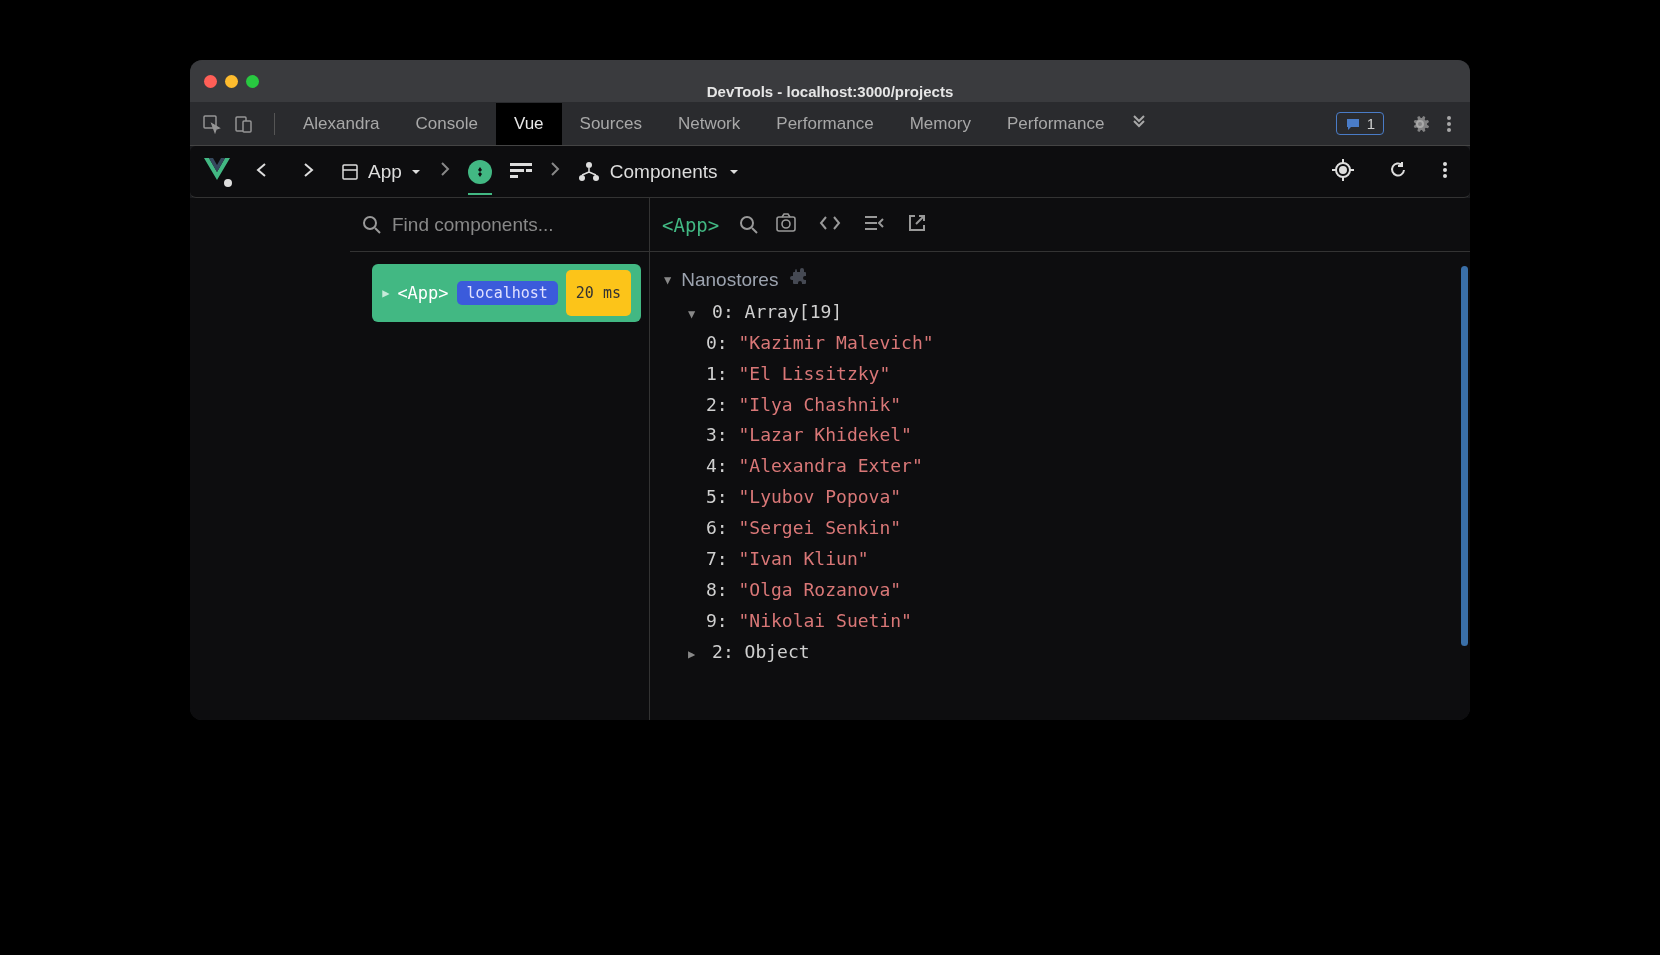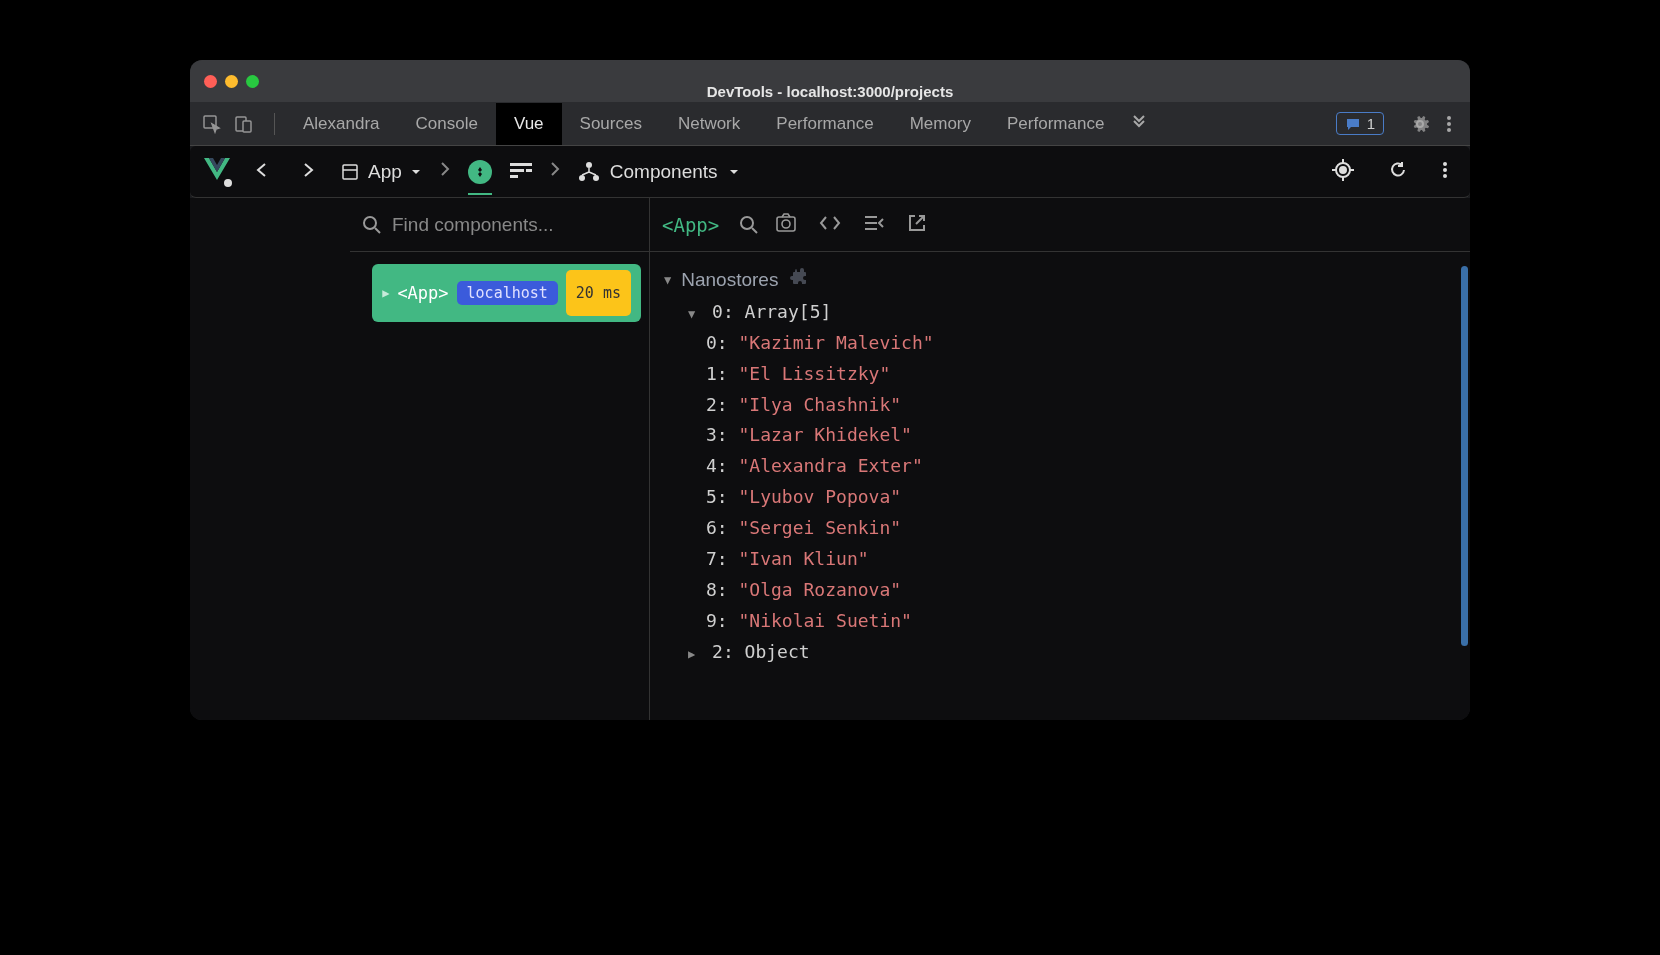--- a/index.html
+++ b/index.html
@@ -447,21 +447,21 @@
           <span class="puzzle-icon">
             <svg width="20" height="20" viewBox="0 0 20 20" fill="currentColor">
                 <path d="M7 2a2 2 0 012 2v1h3V3a2 2 0 114 0v2h1a1 1 0 011 1v3h-1a2 2 0 100 4h1v3a1 1 0 01-1 1h-3v-1a2 2 0 10-4 0v1H6a1 1 0 01-1-1v-3H4a2 2 0 110-4h1V6a1 1 0 011-1h1V4a2 2 0 012-2z" opacity="0.6"></path>
               </svg>
           </span>
         </div>
 
         <div class="data-row">
           <span class="caret">▼</span>
           <span class="k">0</span><span class="k">: </span>
-          <span class="t">Array[5]</span>
+          <span class="t">Array[19]</span>
         </div>
         <div class="array-items">
           <div><span class="k">0: </span><span class="v-str">"Kazimir Malevich"</span></div>
           <div><span class="k">1: </span><span class="v-str">"El Lissitzky"</span></div>
           <div><span class="k">2: </span><span class="v-str">"Ilya Chashnik"</span></div>
           <div><span class="k">3: </span><span class="v-str">"Lazar Khidekel"</span></div>
           <div><span class="k">4: </span><span class="v-str">"Alexandra Exter"</span></div>
           <div><span class="k">5: </span><span class="v-str">"Lyubov Popova"</span></div>
           <div><span class="k">6: </span><span class="v-str">"Sergei Senkin"</span></div>
           <div><span class="k">7: </span><span class="v-str">"Ivan Kliun"</span></div>

